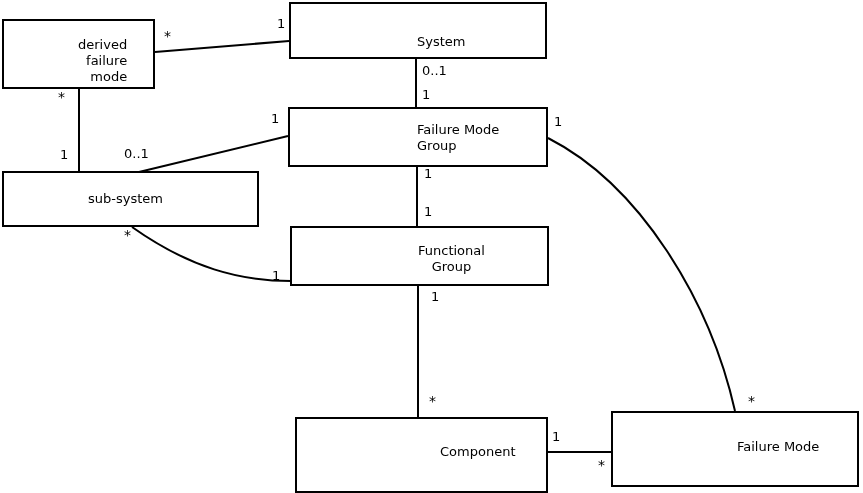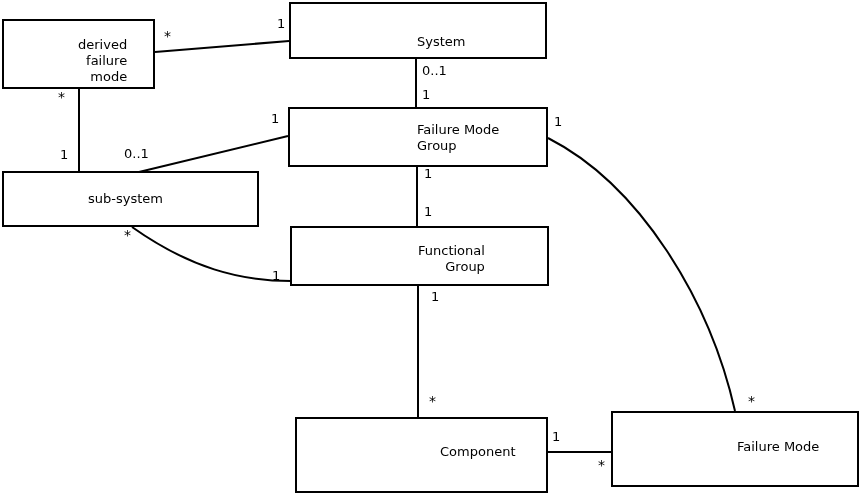--- a/index.html
+++ b/index.html
@@ -76,21 +76,21 @@
 failure
 mode</div>
       <div class="uml-box" style="left: 289px; top: 2px; width: 258px; height: 57px; border-color: rgb(0, 0, 0); background: rgb(255, 255, 255);"></div>
       <div class="uml-box-label" style="left: 417px; top: 21px; text-align: left; margin-top: 13px;">System</div>
       <div class="uml-box" style="left: 288px; top: 107px; width: 260px; height: 60px; border-color: rgb(0, 0, 0); background: rgb(255, 255, 255);"></div>
       <div class="uml-box-label" style="left: 417px; top: 122px; text-align: left;">Failure Mode
 Group</div>
       <div class="uml-box" style="left: 2px; top: 171px; width: 257px; height: 56px; border-color: rgb(0, 0, 0); background: rgb(255, 255, 255);"></div>
       <div class="uml-box-label" style="left: 88px; top: 191px; text-align: center;">sub-system</div>
       <div class="uml-box" style="left: 290px; top: 226px; width: 259px; height: 60px; border-color: rgb(0, 0, 0); background: rgb(255, 255, 255);"></div>
-      <div class="uml-box-label" style="left: 418px; top: 243px; text-align: right;">Functional
+      <div class="uml-box-label" style="left: 418px; top: 243px; text-align: center;">Functional
 Group</div>
       <div class="uml-box" style="left: 295px; top: 417px; width: 253px; height: 76px; border-color: rgb(0, 0, 0); background: rgb(255, 255, 255);"></div>
       <div class="uml-box-label" style="left: 420px; top: 444px; text-align: left; margin-left: 20px;">Component</div>
       <div class="uml-box" style="left: 611px; top: 411px; width: 248px; height: 76px; border-color: rgb(0, 0, 0); background: rgb(255, 255, 255);"></div>
       <div class="uml-box-label" style="left: 737px; top: 439px; text-align: left;">Failure Mode</div>
     </div>
   <div id="labels-layer">
       <div class="mult-label mult-star" style="left: 164px; top: 29px;">*</div>
       <div class="mult-label" style="left: 277px; top: 17px;">1</div>
       <div class="mult-label" style="left: 422px; top: 64px;">0..1</div>

